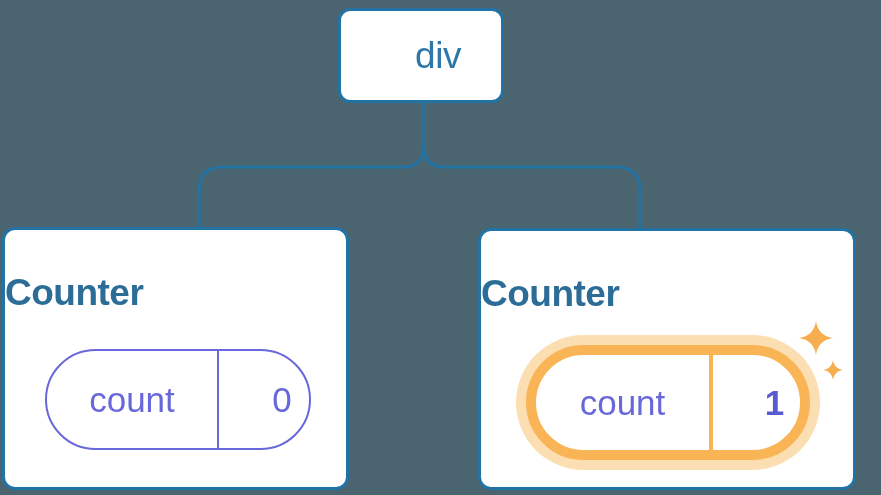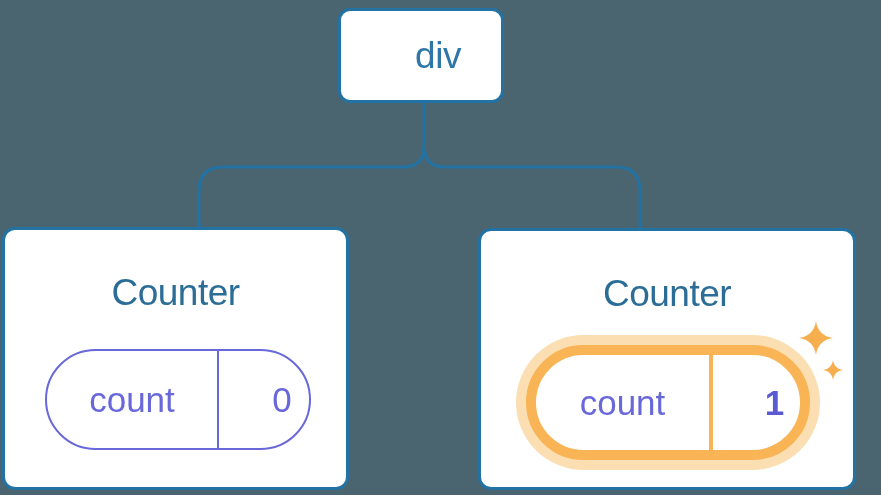--- a/index.html
+++ b/index.html
@@ -49,23 +49,22 @@
     background: var(--card-bg);
     border: 3px solid var(--line);
     border-radius: 13px;
   }
   .card.left  { left: 2px;   top: 227px; width: 347px; height: 263px; }
   .card.right { left: 478px; top: 228px; width: 378px; height: 262px; }
   .card-title {
     position: absolute;
     left: 0; top: 42px;
     width: 100%;
-    text-align: center;
     color: var(--title);
-    font-size: 37px; font-weight: 400;
+    font-size: 37px; font-weight: 700;
     letter-spacing: -0.5px;
   }
   .pill {
     position: absolute;
     display: flex;
     border-radius: 999px;
     background: var(--card-bg);
     font-size: 35px;
     color: var(--purple);
     gap: 36px;

